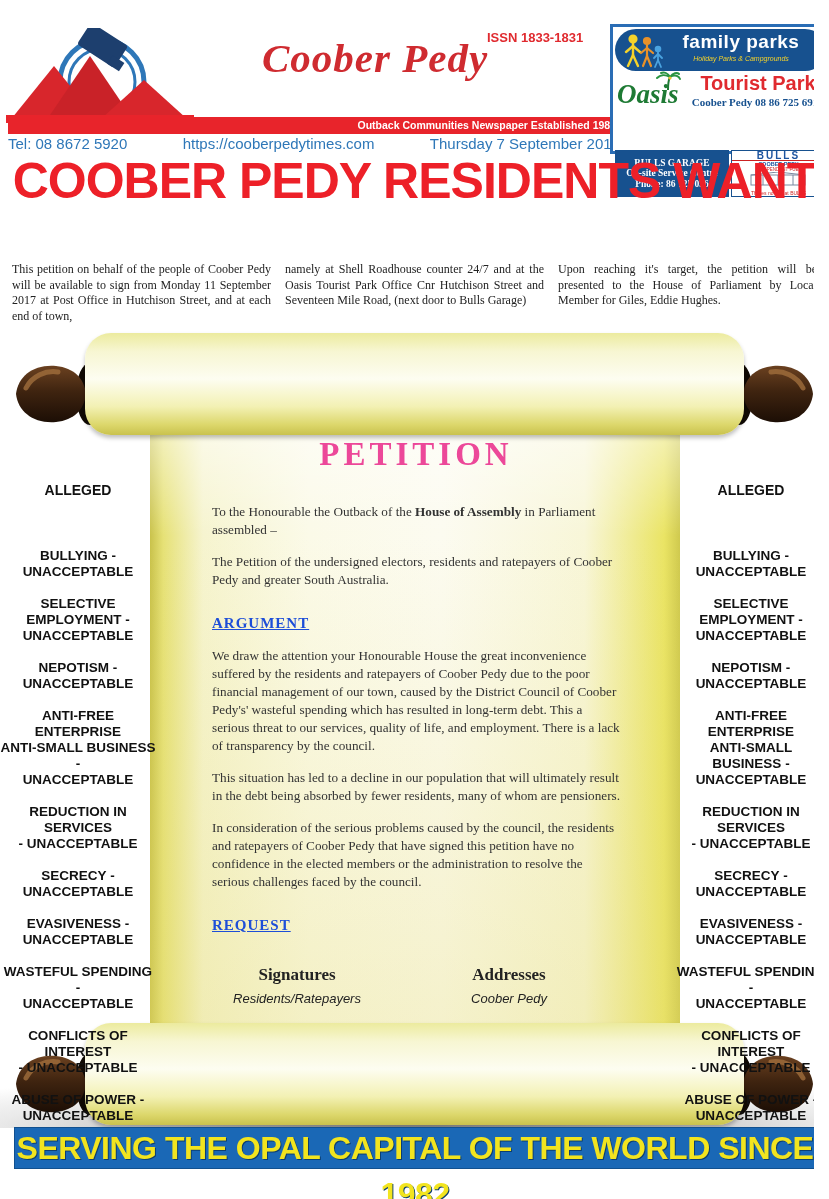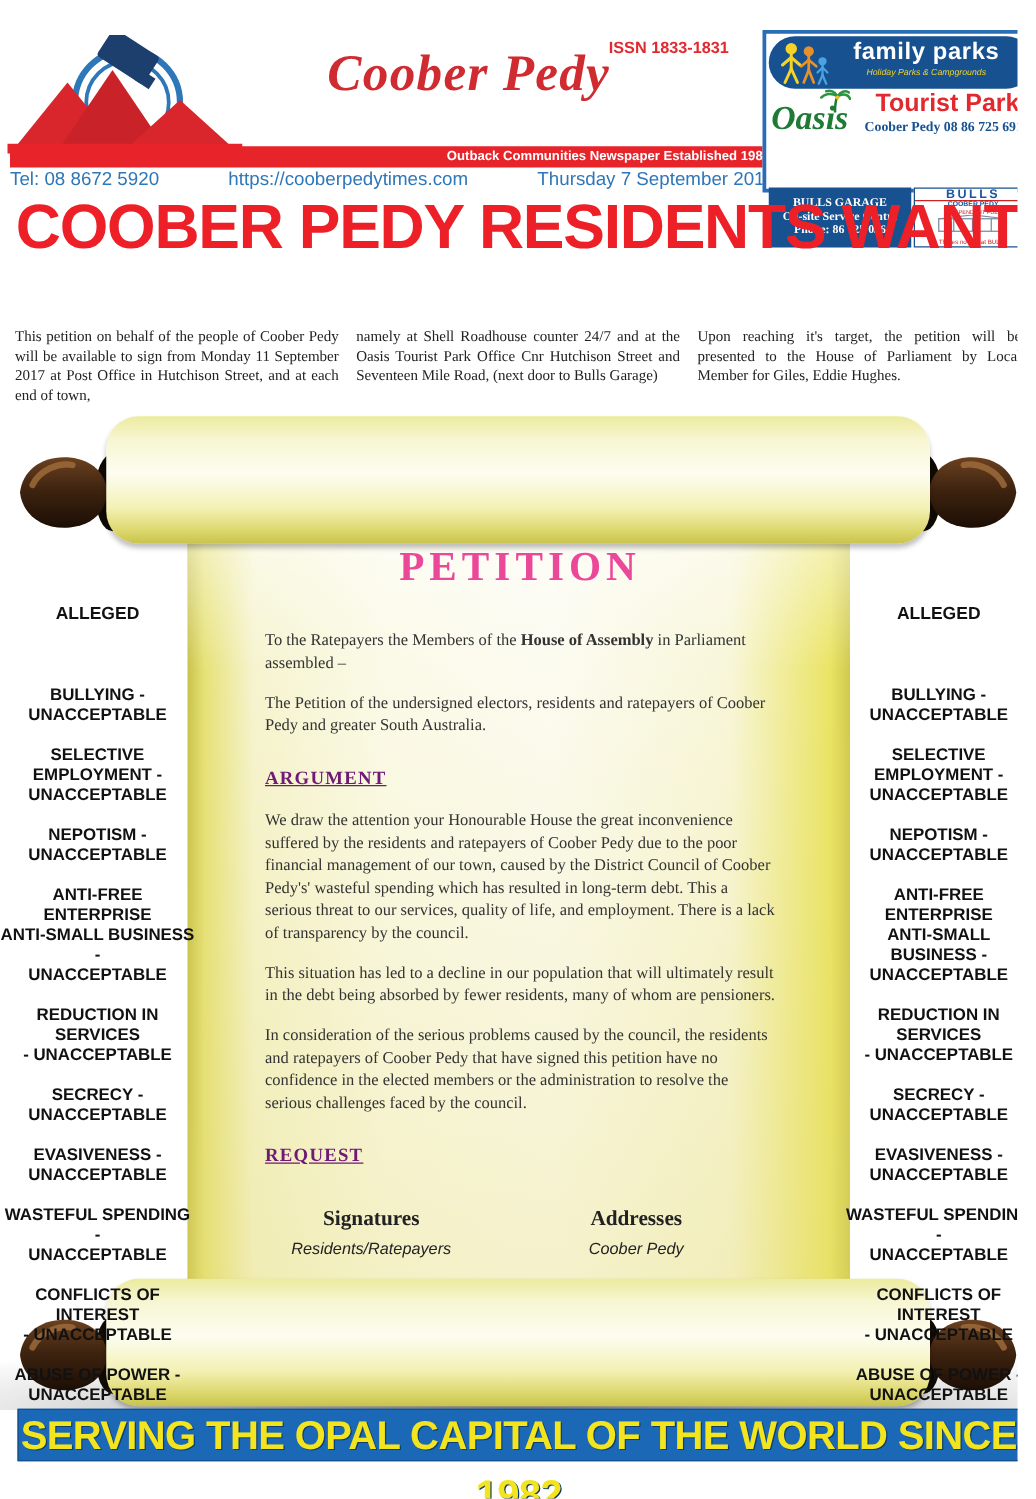--- a/index.html
+++ b/index.html
@@ -83,21 +83,21 @@
     background:linear-gradient(90deg,#c9c24b 0%,#e6e176 2.5%,#f6f4cf 10%,#fbfae8 30%,#fcfbf0 55%,#f8f6d8 82%,#eae464 97%,#cfc94e 100%);}
   .scroll-body:after{content:"";position:absolute;inset:0;
     background:linear-gradient(180deg,rgba(255,255,255,.55),rgba(255,255,255,0) 18%,rgba(226,216,110,.28) 96%);}
   .floor-shadow{position:absolute;left:0;right:0;top:745px;height:53px;z-index:1;
     background:radial-gradient(ellipse 75% 100% at 50% 100%,rgba(105,105,105,.7),rgba(185,185,185,.3) 68%,rgba(255,255,255,0) 100%);}
 
   .petition{position:absolute;left:212px;width:408px;top:102px;z-index:5;
     font-family:"Liberation Serif",serif;color:#333;font-size:13.2px;line-height:1.36;}
   .petition h1{margin:0 0 26px;text-align:center;font-size:33px;letter-spacing:4px;color:#ec4899;}
   .petition p{margin:0 0 14px;}
-  .sec-head{font-weight:bold;font-size:15px;letter-spacing:1px;color:#701a75;
+  .sec-head{font-weight:bold;font-size:15px;letter-spacing:1px;color:#1d4ed8;
     text-decoration:underline;margin:24px 0 14px;}
   .sig-row{display:flex;margin-top:28px;}
   .sig-col{width:170px;text-align:center;}
   .sig-col + .sig-col{margin-left:42px;}
   .sig-label{font-weight:bold;font-size:17px;color:#222;}
   .sig-sub{font-family:"Liberation Sans",sans-serif;font-style:italic;font-size:13px;color:#222;margin-top:4px;}
 
   
   .banner{position:absolute;top:1127px;left:14px;width:800px;height:40px;background:#1a68b6;
     border:1px solid #11508f;text-align:center;line-height:40px;z-index:7;}
@@ -301,21 +301,21 @@
       <path d="M4,40 C6,22 22,10 44,12 C62,14 72,24 74,40 C72,56 62,66 44,68 C22,70 6,58 4,40 Z" fill="url(#kb)"></path>
       <path d="M14,34 C20,22 34,16 46,18" stroke="rgba(160,110,60,.8)" stroke-width="5" fill="none" stroke-linecap="round"></path>
     </svg>
 
     <div class="scroll-body"></div>
     <div class="roller top"></div>
     <div class="roller bottom"></div>
 
     <div class="petition">
       <h1>PETITION</h1>
-      <p><span>To the Ratepayers the Members of the </span><b>House of Assembly</b><span> in Parliament assembled –</span></p>
+      <p><span>To the Honourable the Outback of the </span><b>House of Assembly</b><span> in Parliament assembled –</span></p>
       <p>The Petition of the undersigned electors, residents and ratepayers of Coober Pedy and greater South Australia.</p>
       <div class="sec-head">ARGUMENT</div>
       <p>We draw the attention your Honourable House the great inconvenience suffered by the residents and ratepayers of Coober Pedy due to the poor financial management of our town, caused by the District Council of Coober Pedy's' wasteful spending which has resulted in long-term debt. This a serious threat to our services, quality of life, and employment. There is a lack of transparency by the council.</p>
       <p>This situation has led to a decline in our population that will ultimately result in the debt being absorbed by fewer residents, many of whom are pensioners.</p>
       <p>In consideration of the serious problems caused by the council, the residents and ratepayers of Coober Pedy that have signed this petition have no confidence in the elected members or the administration to resolve the serious challenges faced by the council.</p>
       <div class="sec-head">REQUEST</div>
       <div class="sig-row">
         <div class="sig-col">
           <div class="sig-label">Signatures</div>
           <div class="sig-sub">Residents/Ratepayers</div>

